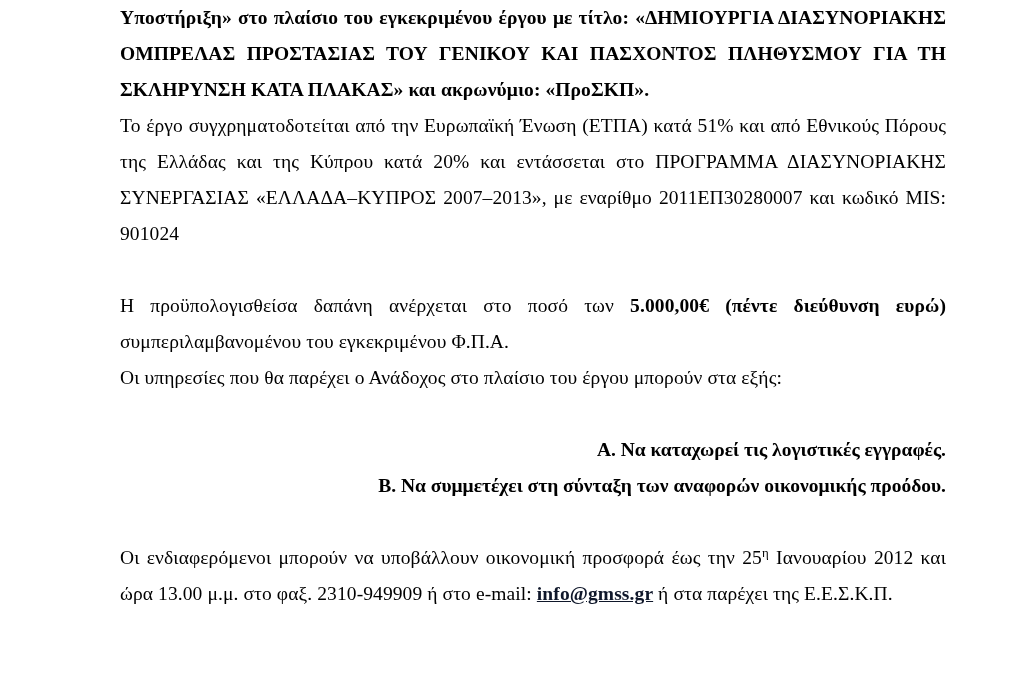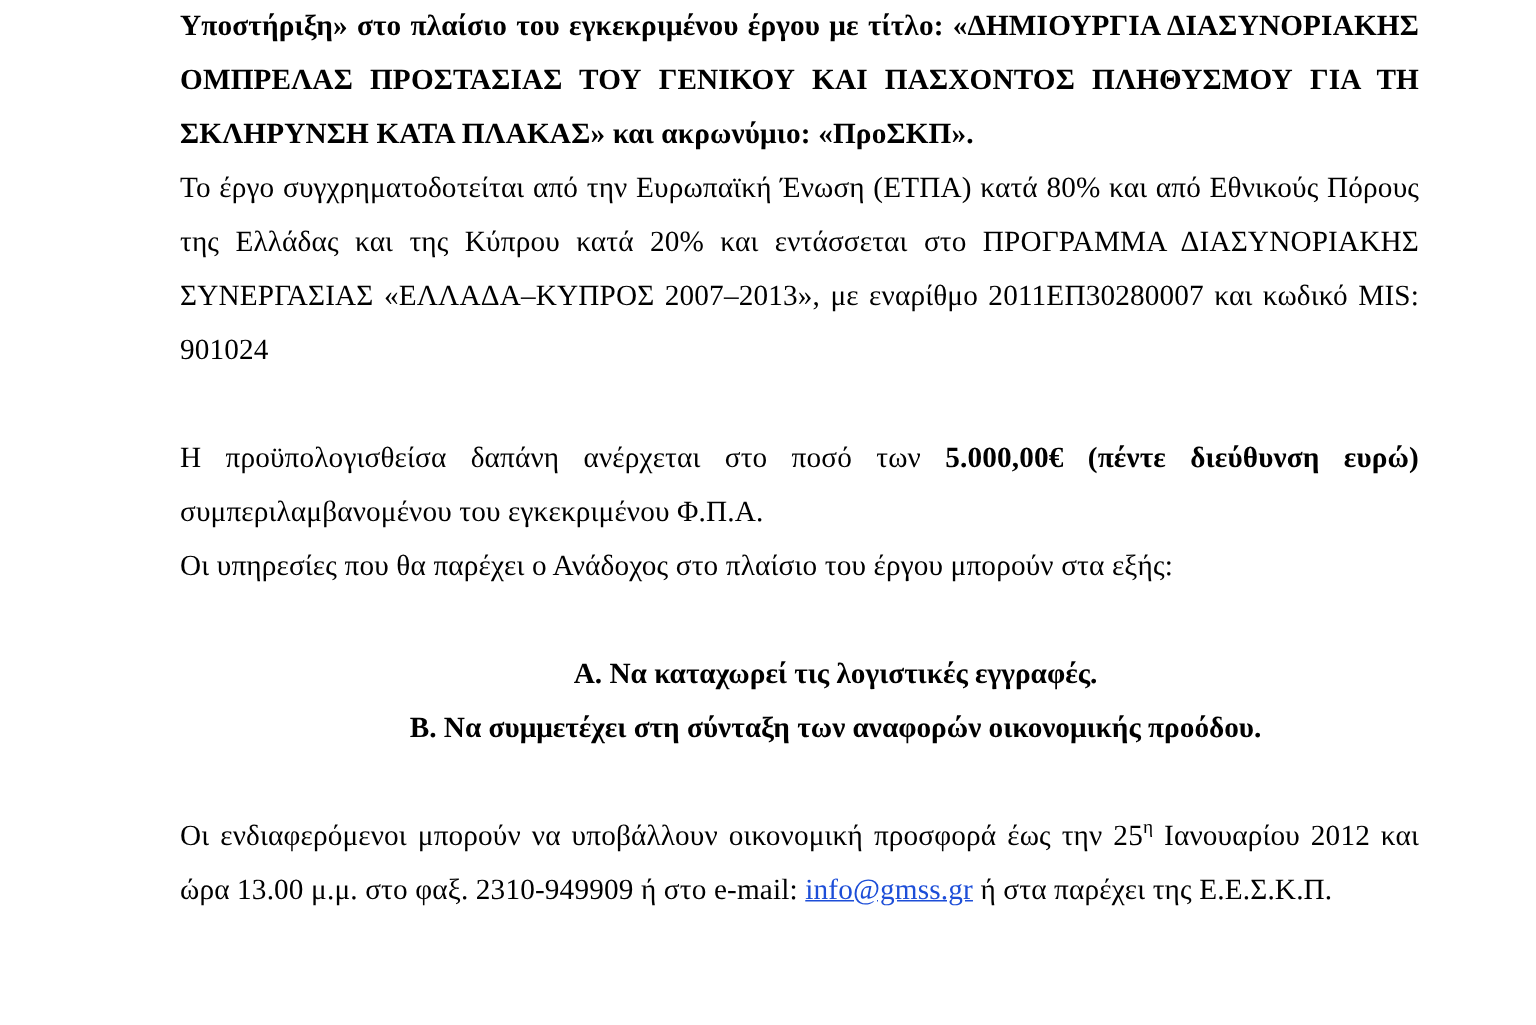--- a/index.html
+++ b/index.html
@@ -39,45 +39,46 @@
   .spacer-md { height: 36px; }
   .indent-list {
     margin: 0;
     padding-left: 48px;
   }
   .list-item {
     margin: 0;
     font-size: 19.5px;
     line-height: 36px;
     font-weight: bold;
-    text-align: center;
+    text-align: right;
   }
   .link {
-    color: #1d4ed8;
+    color: #0f172a;
     text-decoration: underline;
+    font-weight: bold;
   }
   sup {
     font-size: 0.66em;
     vertical-align: super;
     line-height: 0;
   }
   .first-block p.para:first-child {
     margin-top: 0;
   }
 </style>
 </head>
 <body>
 
 <div class="page">
   <div class="doc-body">
 
     <div class="first-block">
       <p class="para bold">Υποστήριξη» στο πλαίσιο του εγκεκριμένου έργου με τίτλο: «ΔΗΜΙΟΥΡΓΙΑ ΔΙΑΣΥΝΟΡΙΑΚΗΣ ΟΜΠΡΕΛΑΣ ΠΡΟΣΤΑΣΙΑΣ ΤΟΥ ΓΕΝΙΚΟΥ ΚΑΙ ΠΑΣΧΟΝΤΟΣ ΠΛΗΘΥΣΜΟΥ ΓΙΑ ΤΗ ΣΚΛΗΡΥΝΣΗ ΚΑΤΑ ΠΛΑΚΑΣ» και ακρωνύμιο: «ΠροΣΚΠ».</p>
 
-      <p class="para">Το έργο συγχρηματοδοτείται από την Ευρωπαϊκή Ένωση (ΕΤΠΑ) κατά 80% και από Εθνικούς Πόρους της Ελλάδας και της Κύπρου κατά 20% και εντάσσεται στο ΠΡΟΓΡΑΜΜΑ ΔΙΑΣΥΝΟΡΙΑΚΗΣ ΣΥΝΕΡΓΑΣΙΑΣ «ΕΛΛΑΔΑ–ΚΥΠΡΟΣ 2007–2013», με εναρίθμο 2011ΕΠ30280007 και κωδικό MIS: 901024</p>
+      <p class="para">Το έργο συγχρηματοδοτείται από την Ευρωπαϊκή Ένωση (ΕΤΠΑ) κατά 51% και από Εθνικούς Πόρους της Ελλάδας και της Κύπρου κατά 20% και εντάσσεται στο ΠΡΟΓΡΑΜΜΑ ΔΙΑΣΥΝΟΡΙΑΚΗΣ ΣΥΝΕΡΓΑΣΙΑΣ «ΕΛΛΑΔΑ–ΚΥΠΡΟΣ 2007–2013», με εναρίθμο 2011ΕΠ30280007 και κωδικό MIS: 901024</p>
     </div>
 
     <div class="spacer-md"></div>
 
     <p class="para">
       <span>Η προϋπολογισθείσα δαπάνη ανέρχεται στο ποσό των </span><span class="bold">5.000,00€ (πέντε διεύθυνση ευρώ)</span><span> συμπεριλαμβανομένου του εγκεκριμένου Φ.Π.Α.</span>
     </p>
 
     <p class="para">Οι υπηρεσίες που θα παρέχει ο Ανάδοχος στο πλαίσιο του έργου μπορούν στα εξής:</p>
 

